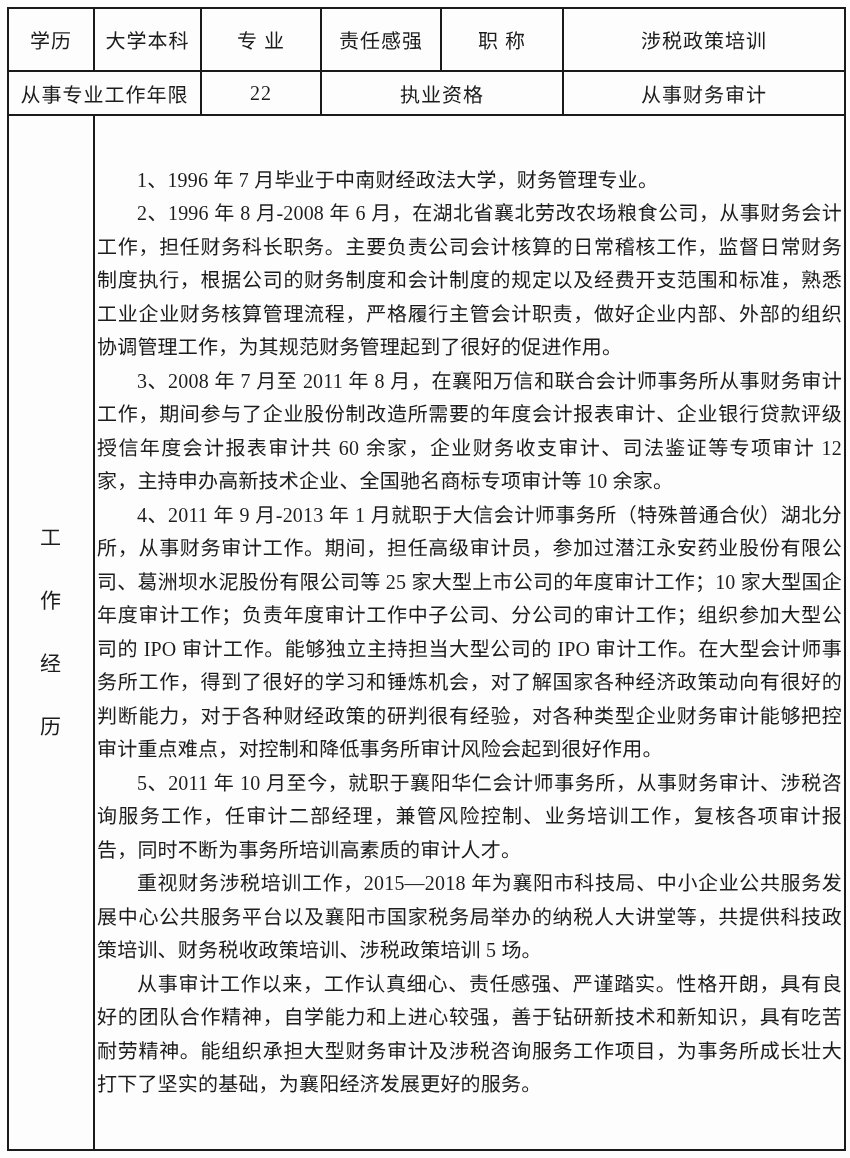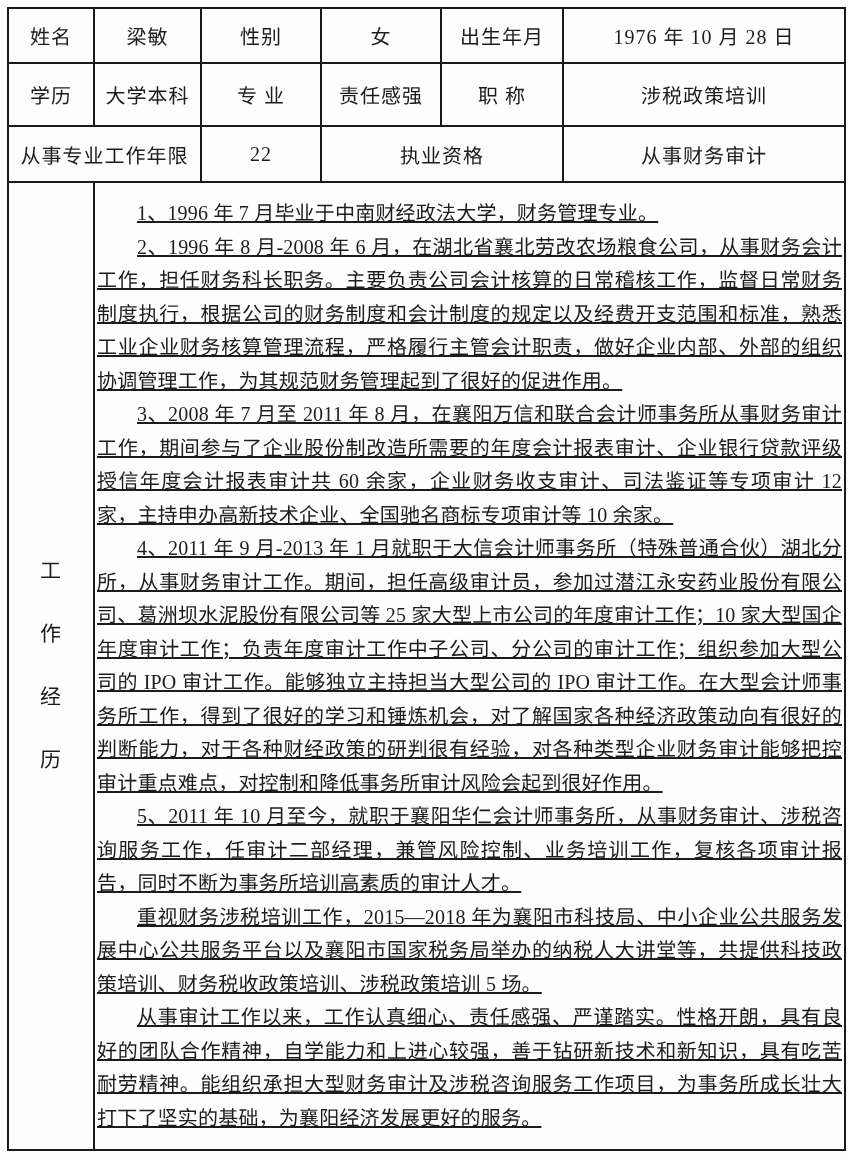--- a/index.html
+++ b/index.html
@@ -25,21 +25,21 @@
     border: 2px solid #1a1a1a;
     text-align: center;
     vertical-align: middle;
     font-size: 20px;
     letter-spacing: 1px;
     padding: 2px;
     overflow: hidden;
   }
   tr.row-1 { height: 55px; }
   tr.row-2 { height: 63px; margin-top: 26px; }
-  tr.row-3 { height: 56px; }
+  tr.row-3 { height: 44px; }
   td.work-label-cell {
     vertical-align: middle;
   }
   .vertical-label {
     display: flex;
     flex-direction: column;
     align-items: center;
     justify-content: center;
     gap: 42px;
     font-size: 21px;
@@ -49,46 +49,37 @@
     text-align: left;
     vertical-align: top;
     padding: 6px 5px 4px 4px;
   }
   td.work-text-cell p {
     font-size: 20px;
     line-height: 33.5px;
     text-indent: 2em;
     text-align: justify;
     letter-spacing: 0.2px;
-    text-decoration: underline;
   }
 </style>
 </head>
 <body>
 
 <div class="page">
   <table class="resume">
     <colgroup>
       <col style="width:86px">
       <col style="width:107px">
       <col style="width:120px">
       <col style="width:120px">
       <col style="width:122px">
       <col style="width:282px">
     </colgroup>
 
     <tbody>
-        <tr class="row-1">
-      <td>姓名</td>
-      <td>梁敏</td>
-      <td>性别</td>
-      <td>女</td>
-      <td>出生年月</td>
-      <td>1976 年 10 月 28 日</td>
-    </tr>
 
     <tr class="row-2">
       <td>学历</td>
       <td>大学本科</td>
       <td>专 业</td>
       <td>责任感强</td>
       <td>职 称</td>
       <td>涉税政策培训</td>
     </tr>
 

